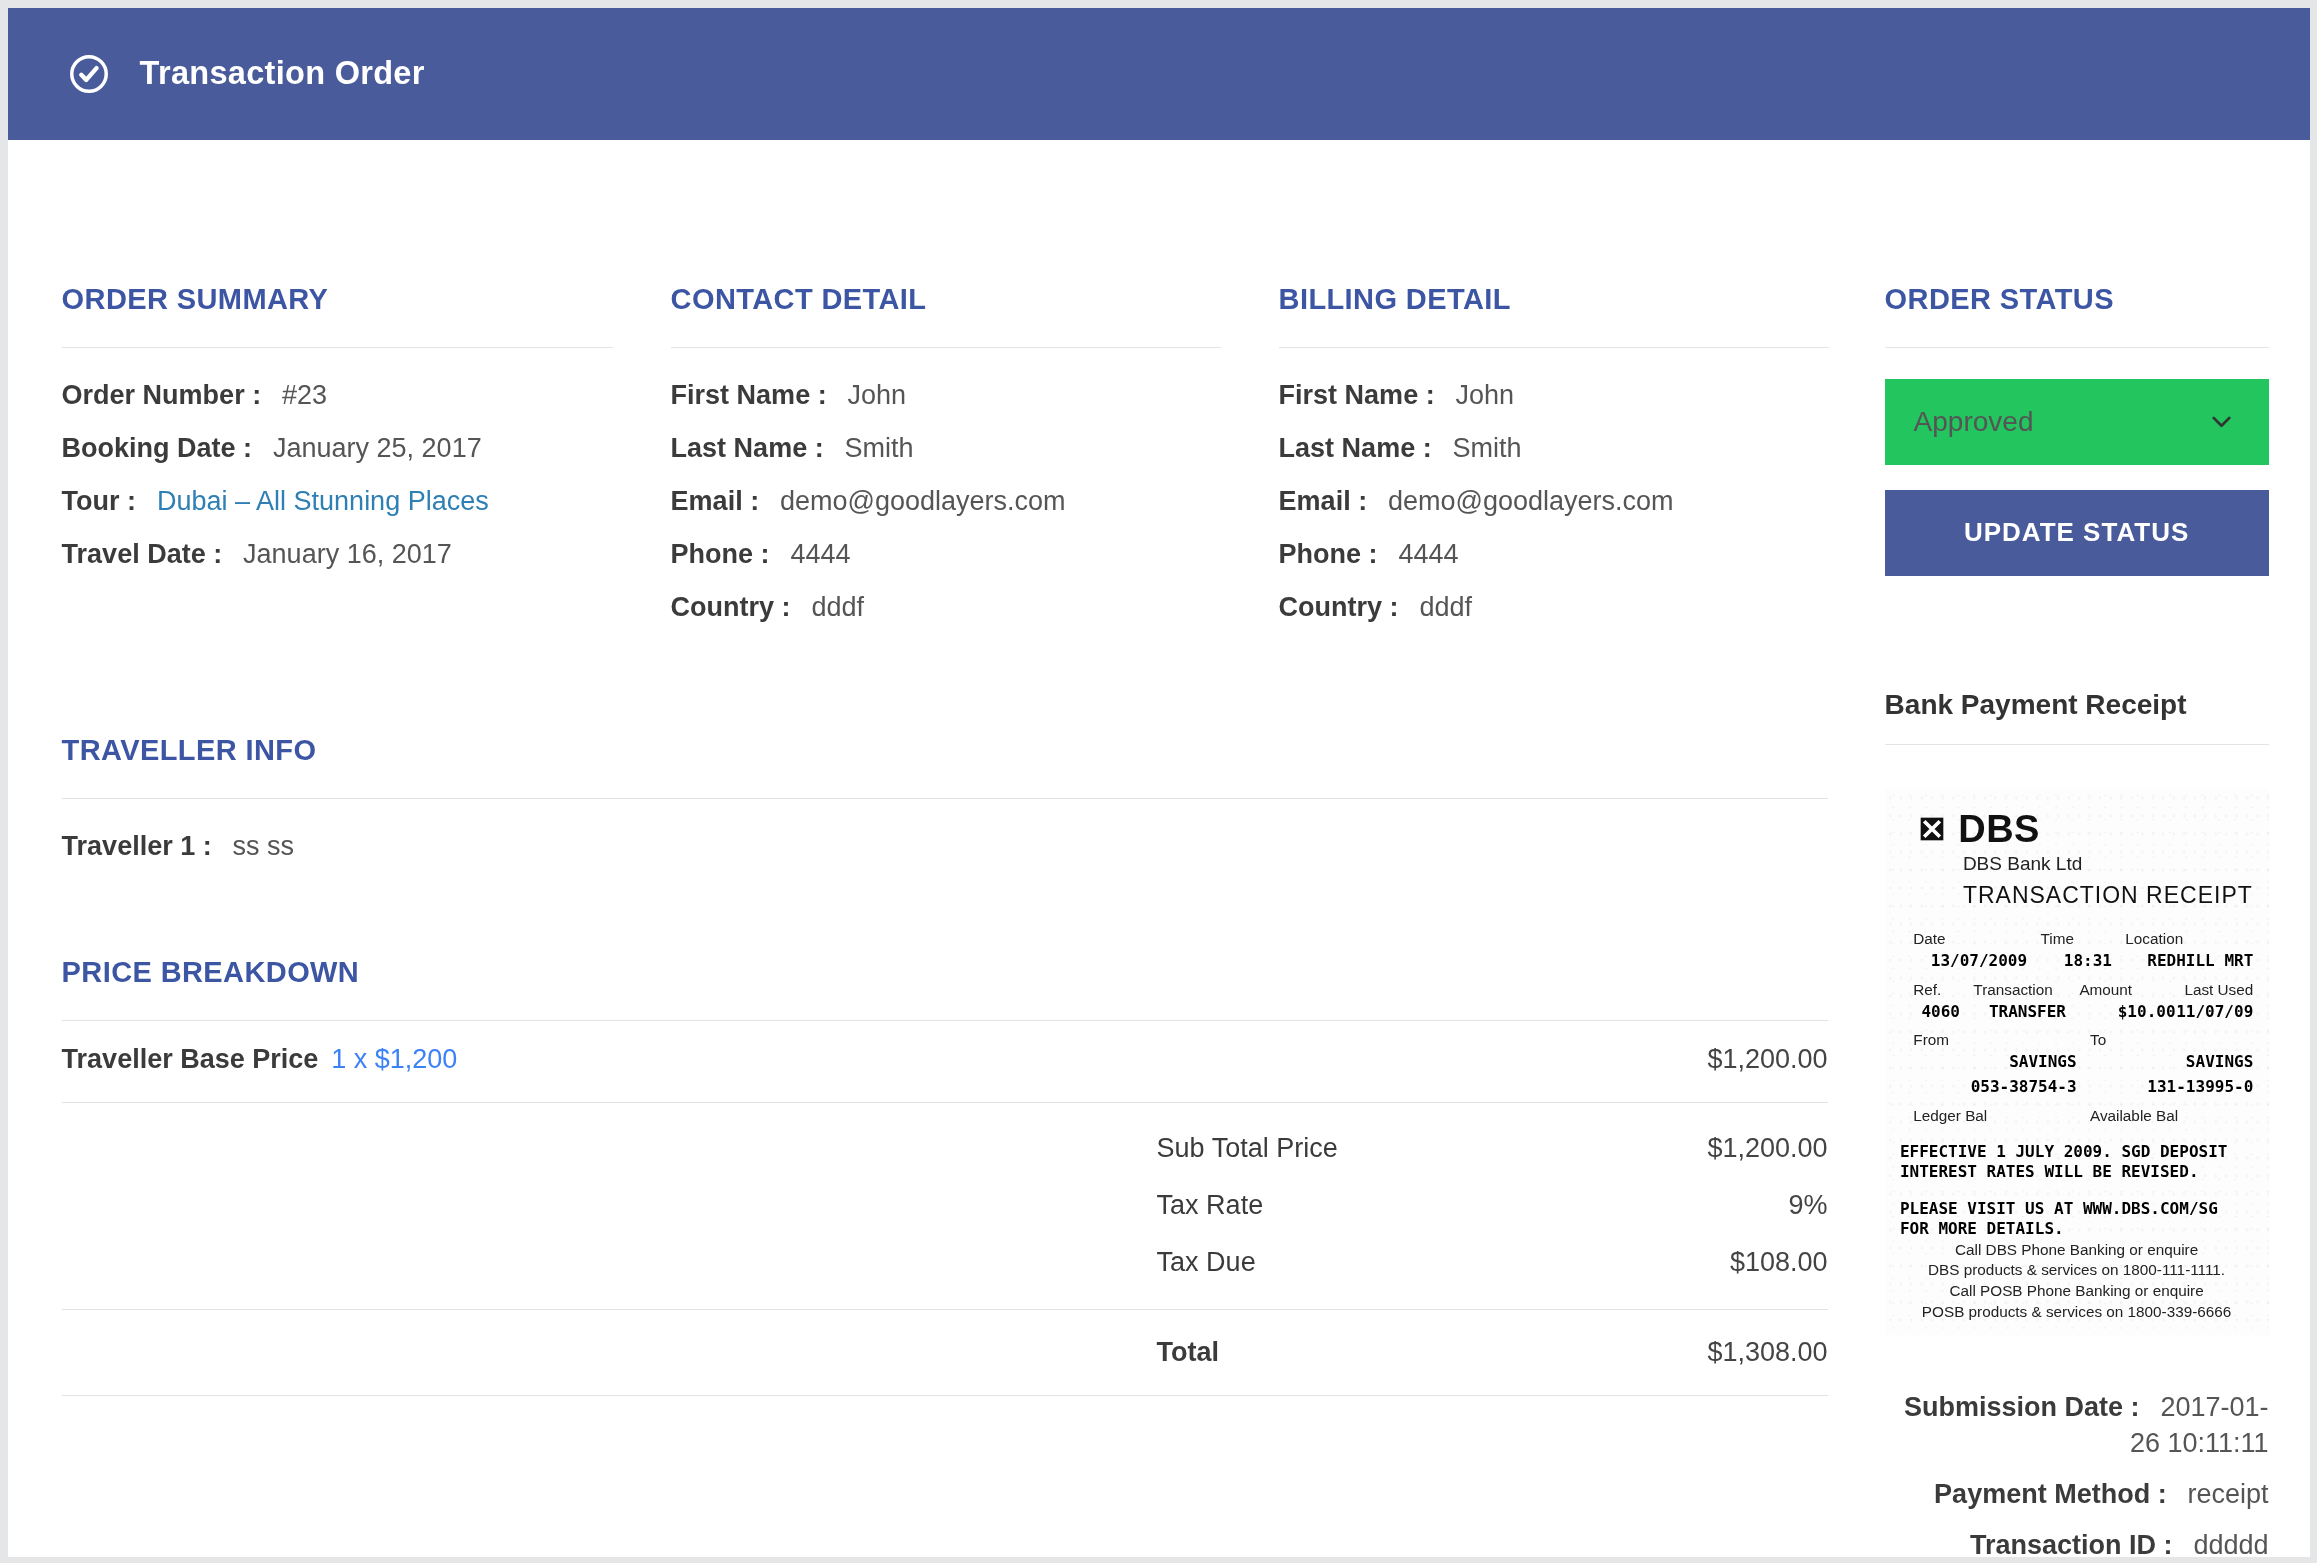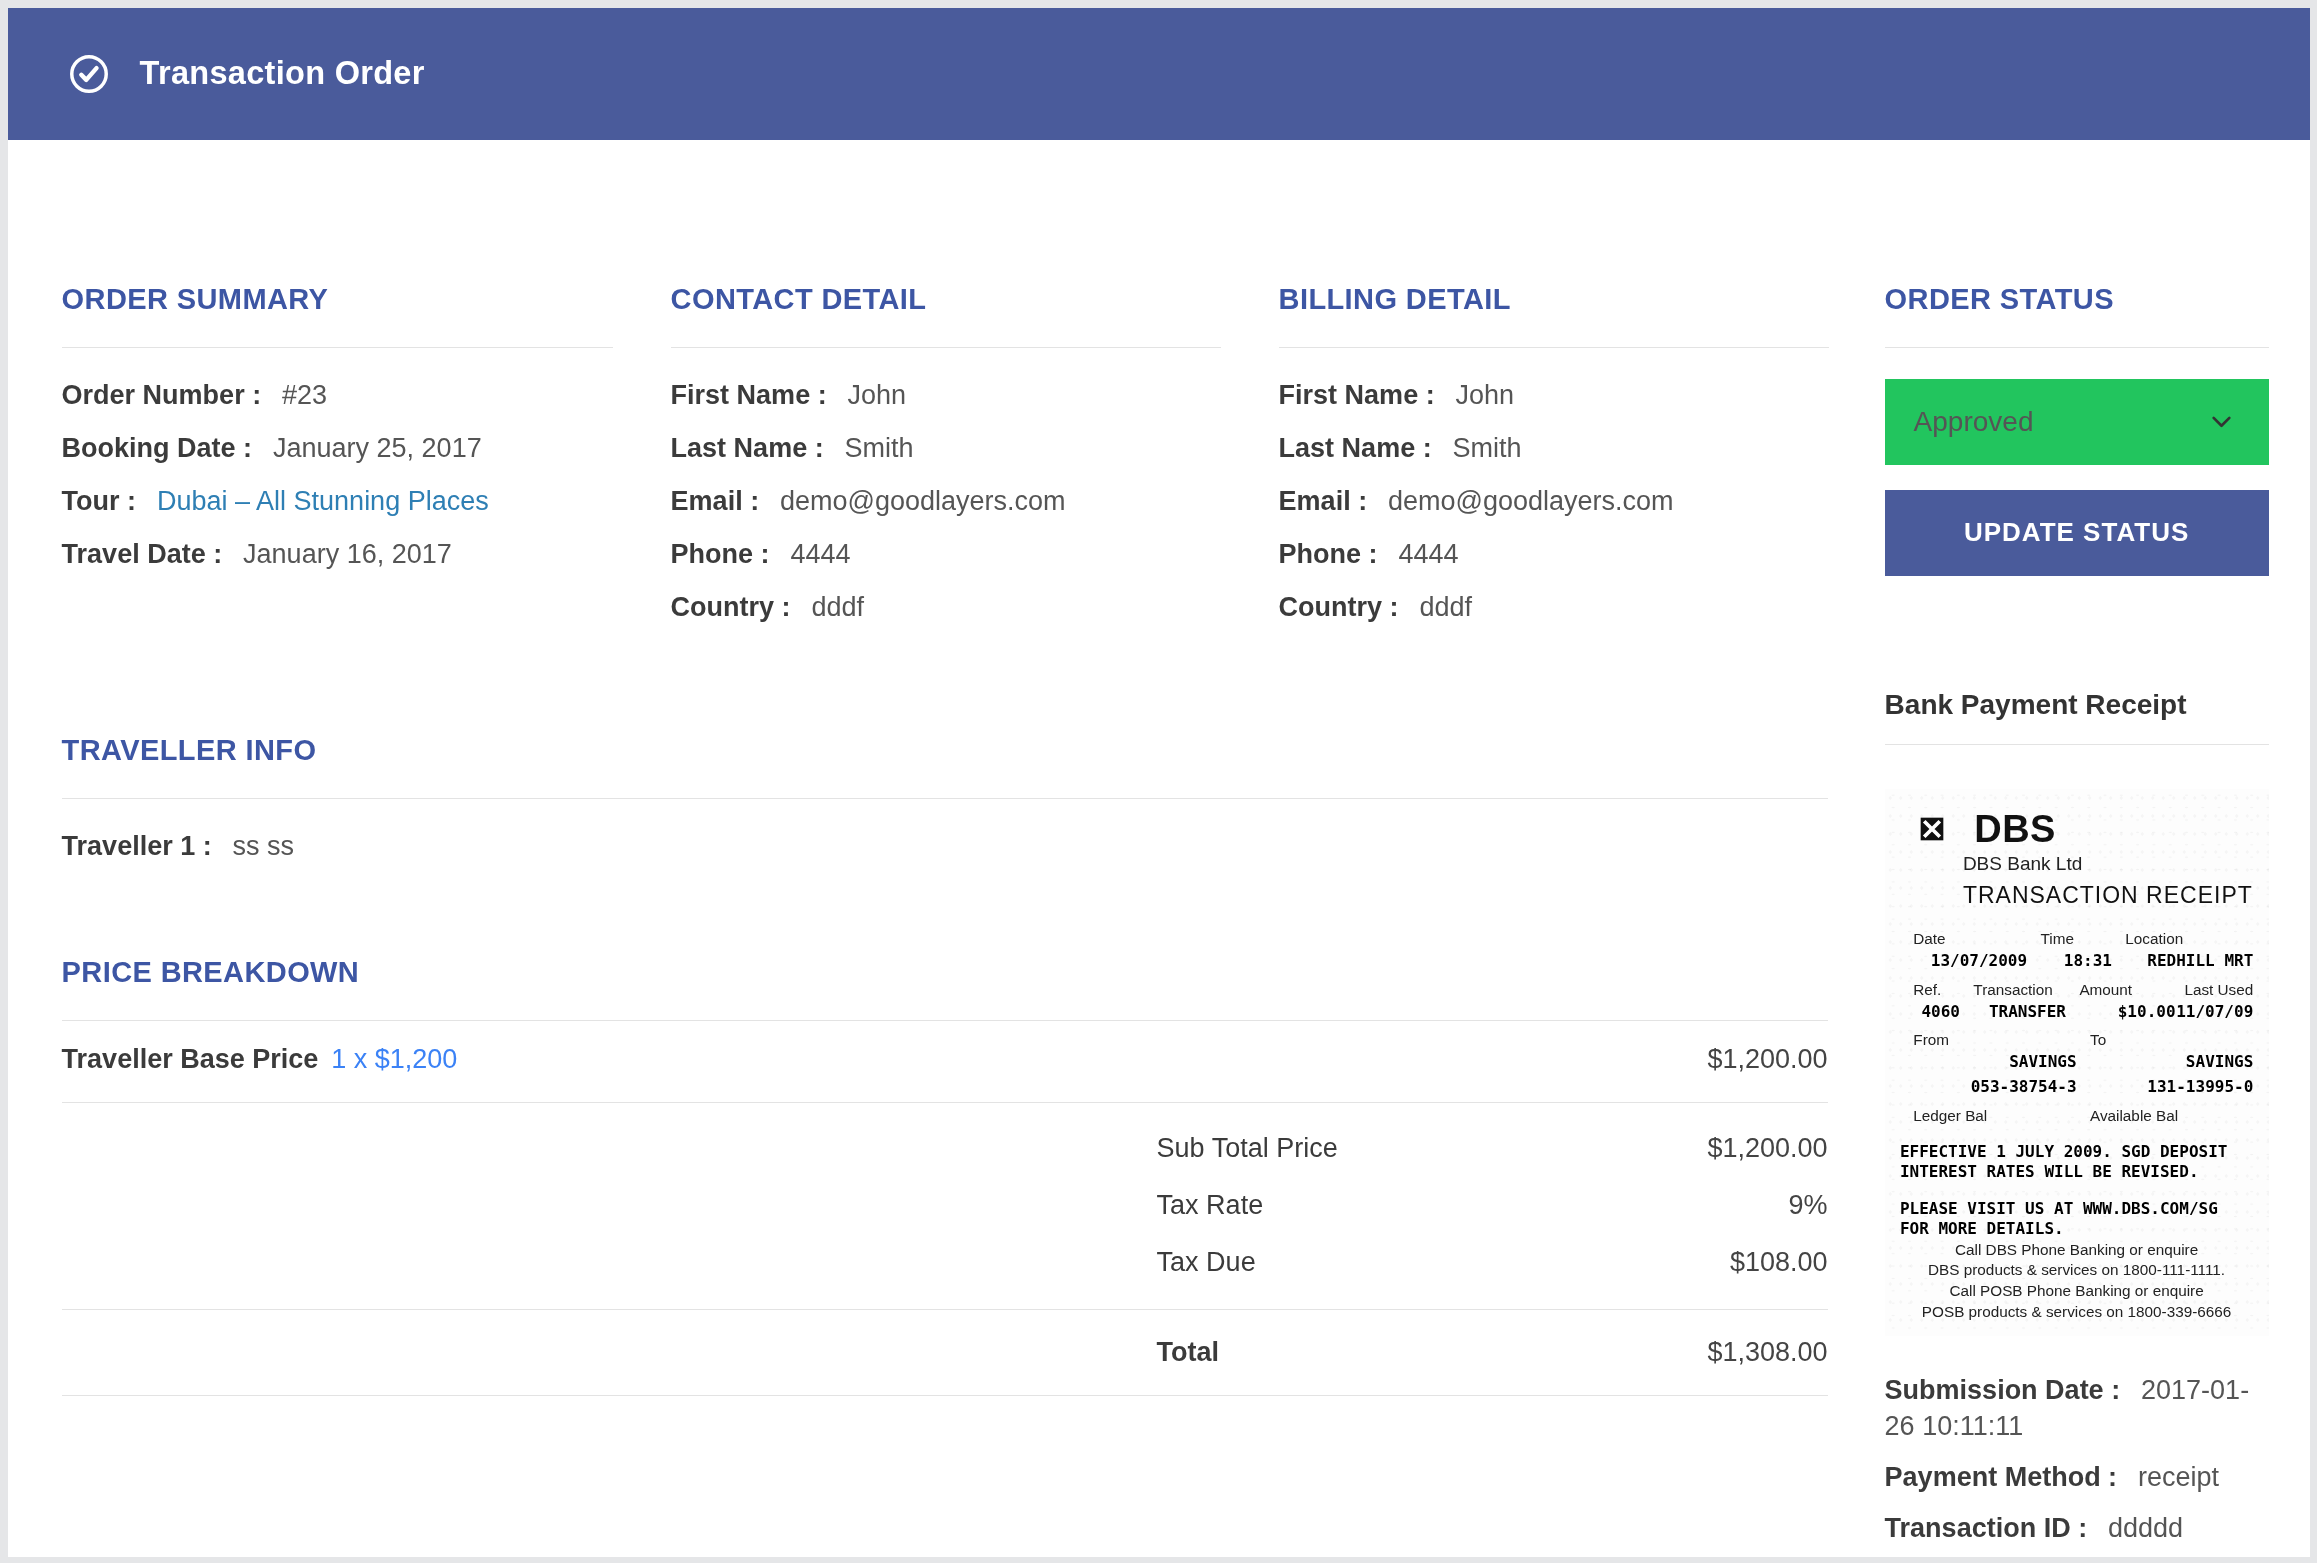--- a/index.html
+++ b/index.html
@@ -109,21 +109,21 @@
     height:547px;
     background:
       radial-gradient(rgba(0,0,0,.045) 1px, transparent 1.3px),
       radial-gradient(rgba(0,0,0,.03) 1px, transparent 1.1px),
       #fdfdfd;
     background-size:16.3px 12.4px, 10.5px 18px;
     padding:15.3px 15.3px 13.4px 15.3px;
     display:flex; flex-direction:column;
     color:#111;
   }
-  .r-logo-row { display:flex; align-items:center; gap:25px; margin:3.8px 0 1.9px 15.3px;text-align:right; }
+  .r-logo-row { display:flex; align-items:center; gap:9px; margin:3.8px 0 1.9px 15.3px;text-align:right; }
   .r-logo-text { font-size:38px; font-weight:700; letter-spacing:0.5px; color:#111; }
   .r-bank { margin-left:63px; font-size:19px; color:#222; }
   .r-doc-title { margin-left:63px; margin-top:7.6px; font-size:23px; letter-spacing:1px; color:#111; }
   .r-fields { margin-top:13.4px; }
   .r-row { display:flex; }
   .rlabel { font-size:15.3px; color:#222; padding-left:13.4px; margin-top:7.6px; }
   .rval {
     font-family:"DejaVu Sans Mono",monospace;
     font-weight:700; font-size:16px; line-height:25px; color:#000;
     white-space:nowrap;
@@ -133,21 +133,21 @@
   .rc-b1 { width:17%; } .rc-b2 { width:30%; } .rc-b3 { width:31%; } .rc-b4 { width:22%; text-align:right; }
   .rc-b4 .rlabel { padding-left:0; }
   .rc-half { width:50%; }
   .r-notice {
     font-family:"DejaVu Sans Mono",monospace;
     font-weight:700; font-size:16px; line-height:1.25;
     margin-top:17px; color:#000;
   }
   .r-footer { margin-top:auto; text-align:center; font-size:15.3px; line-height:1.35; color:#222; }
   
-  .meta { margin-top:36px; }
+  .meta { margin-top:53px;text-align:right; }
   .meta .row { margin-bottom:15.3px; }
 </style>
 </head>
 <body>
 
 <div class="card">
 
   <header class="app-header">
     <span style="display:flex;">
       <svg viewBox="0 0 24 24" width="44" height="44" fill="none" stroke="#ffffff">

